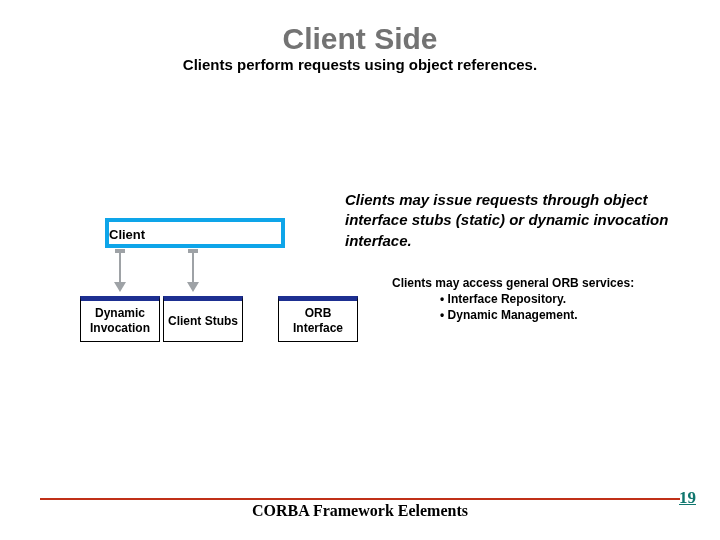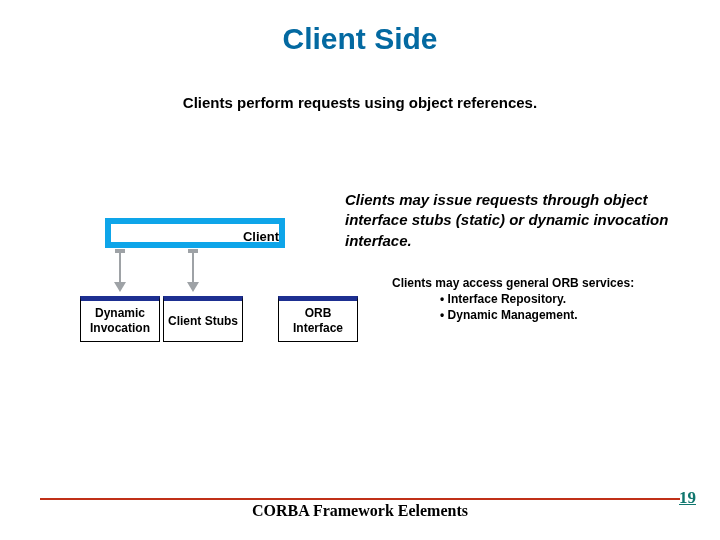--- a/index.html
+++ b/index.html
@@ -8,38 +8,37 @@
     height: 540px;
     font-family: Arial, Helvetica, sans-serif;
     position: relative;
     background: #fff;
     overflow: hidden;
   }
   .title {
     text-align: center;
     font-size: 30px;
     font-weight: bold;
-    color: #0369a1;
+    color: #737373;
     margin-top: 22px;
   }
   .subtitle {
     text-align: center;
     font-size: 15px;
     font-weight: bold;
     color: #000;
-    margin-top: 38px;
   }
   .client-box {
     position: absolute;
     left: 105px;
     top: 218px;
     width: 180px;
     height: 30px;
-    border: 6px solid #0ea5e9;
-    text-align: right;
+    border: 4px solid #0ea5e9;
+    text-align: left;
     font-size: 13px;
     font-weight: bold;
     line-height: 26px;
   }
   .right-text-1 {
     position: absolute;
     left: 345px;
     top: 190px;
     width: 330px;
     font-size: 15px;

